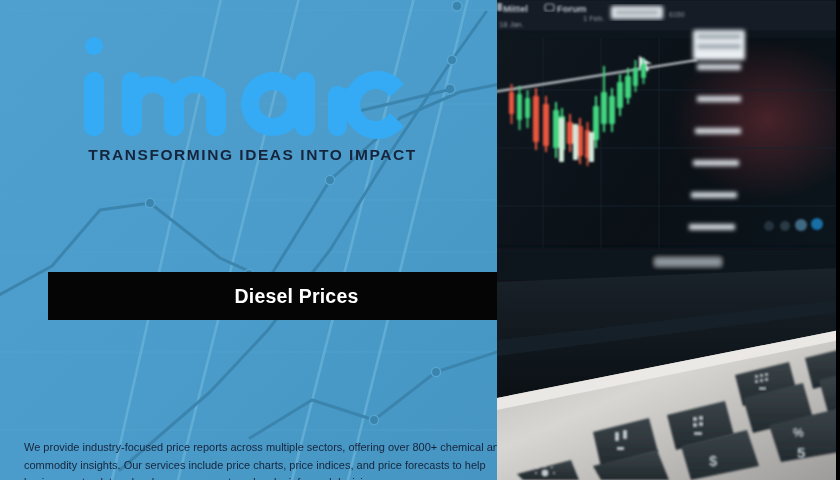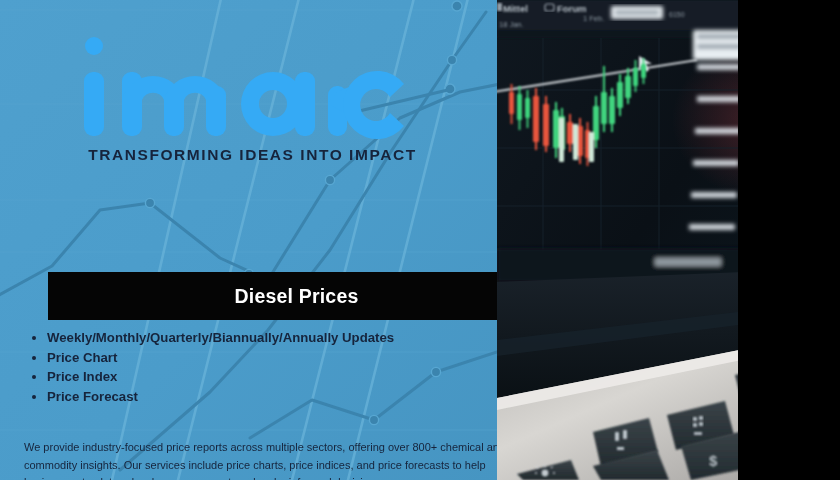--- a/index.html
+++ b/index.html
@@ -9,21 +9,21 @@
   }
   body {
     width: 840px;
     height: 480px;
     overflow: hidden;
     font-family: "Liberation Sans", sans-serif;
   }
 
   #page {
     position: relative;
-    width: 738px;
+    width: 836px;
     height: 480px;
     overflow: hidden;
     background: #4b9cca;
   }
 
   
   .left-panel {
     position: absolute;
     left: 0;
     top: 0;
@@ -237,34 +237,20 @@
         </g>
       </svg>
 
       <div class="logo-tagline">TRANSFORMING IDEAS INTO IMPACT</div>
     </div>
 
     <div class="title-bar">
       <span class="title-bar-text">Diesel Prices</span>
     </div>
 
-    <ul class="feature-list">
-      <li class="feature-item">
-        <span>Weekly/Monthly/Quarterly/Biannually/Annually Updates</span>
-      </li>
-      <li class="feature-item">
-        <span>Price Chart</span>
-      </li>
-      <li class="feature-item">
-        <span>Price Index</span>
-      </li>
-      <li class="feature-item">
-        <span>Price Forecast</span>
-      </li>
-    </ul>
 
     <p class="description">We provide industry-focused price reports across multiple sectors, offering over 800+ chemical and commodity insights. Our services include price charts, price indices, and price forecasts to help businesses track trends, plan procurement, and make informed decisions.</p>
   </div>
 
   <div class="photo">
     <svg viewBox="0 0 343 480" width="343" height="480">
       <defs>
         <linearGradient id="screenBg" x1="0" y1="0" x2="1" y2="1">
           <stop offset="0%" stop-color="#101820"></stop>
           <stop offset="45%" stop-color="#0a1016"></stop>

